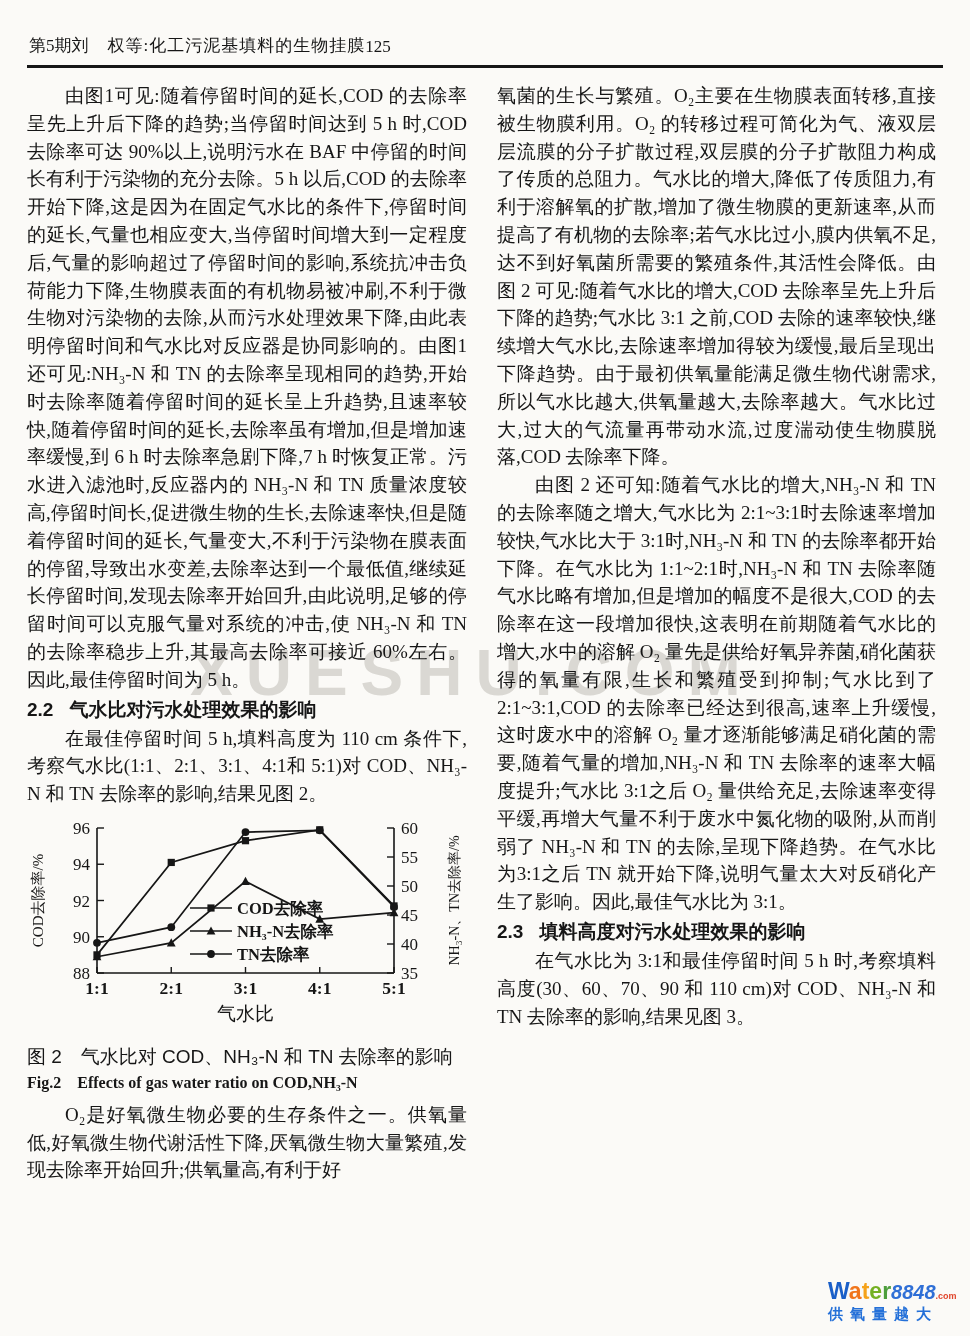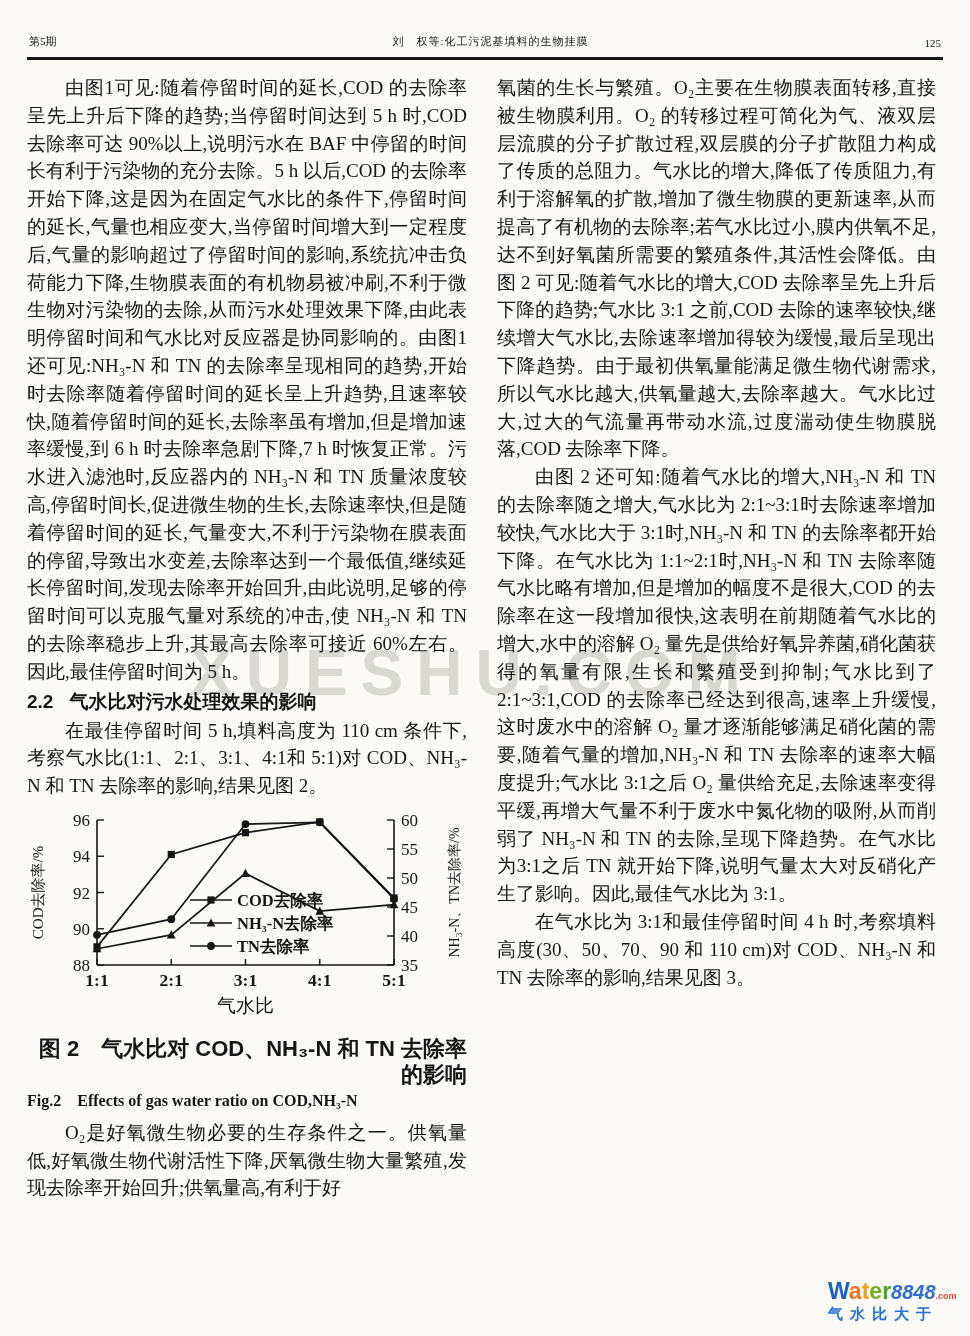--- a/index.html
+++ b/index.html
@@ -9,44 +9,44 @@
     font-family:"Liberation Serif","DejaVu Serif",serif;
   }
   .watermark{
     position:absolute;left:190px;top:636px;z-index:0;
     font-family:"Liberation Sans","DejaVu Sans",sans-serif;
     font-weight:bold;font-size:64px;letter-spacing:13px;
     color:#dad8d3;white-space:nowrap;user-select:none;
   }
   header{
     position:relative;z-index:1;
-    display:flex;align-items:flex-end;justify-content:space-between;
+    display:flex;align-items:flex-end;justify-content:flex-start;
     margin:0 27px;padding:34px 2px 8px 2px;
     border-bottom:3px solid #161616;
-    font-size:11px;
+    font-size:17px;
   }
   header .center{letter-spacing:1px;}
   .columns{
     position:relative;z-index:1;
     display:flex;gap:30px;padding:14px 34px 0 27px;
   }
   .col{width:443px;font-size:19px;line-height:27.8px;text-align:justify;}
   .col p{margin:0;}
   .indent{text-indent:2em;}
   h3{
     font-family:"Liberation Sans","DejaVu Sans",sans-serif;
     font-size:19px;font-weight:bold;margin:2px 0 2px 0;line-height:27px;
   }
   h3 .sec-no{margin-right:16px;}
   figure{margin:8px 0 6px 0;}
   #chart{margin-left:0px;}
   figcaption{margin-top:2px;}
   .cap-zh{
-    text-align:right;font-family:"Liberation Sans","DejaVu Sans",sans-serif;
-    font-weight:bold;font-size:22px;line-height:26px;
+    text-align:left;font-family:"Liberation Sans","DejaVu Sans",sans-serif;
+    font-weight:normal;font-size:19px;line-height:26px;
   }
   .cap-en{
     text-align:left;font-weight:bold;font-size:16px;line-height:25px;
     font-family:"Liberation Serif","DejaVu Serif",serif;
   }
   .logo{
     position:absolute;left:828px;top:1280px;z-index:2;width:130px;
     font-family:Liberation Sans, sans-serif;line-height:1;
   }
   .logo-top{white-space:nowrap;}
@@ -155,24 +155,27 @@
         </figcaption>
       </figure>
 
       <p class="indent">O₂是好氧微生物必要的生存条件之一。供氧量低,好氧微生物代谢活性下降,厌氧微生物大量繁殖,发现去除率开始回升;供氧量高,有利于好</p>
     </div>
 
     <div class="col">
       <p>氧菌的生长与繁殖。O₂主要在生物膜表面转移,直接被生物膜利用。O₂ 的转移过程可简化为气、液双层层流膜的分子扩散过程,双层膜的分子扩散阻力构成了传质的总阻力。气水比的增大,降低了传质阻力,有利于溶解氧的扩散,增加了微生物膜的更新速率,从而提高了有机物的去除率;若气水比过小,膜内供氧不足,达不到好氧菌所需要的繁殖条件,其活性会降低。由图 2 可见:随着气水比的增大,COD 去除率呈先上升后下降的趋势;气水比 3:1 之前,COD 去除的速率较快,继续增大气水比,去除速率增加得较为缓慢,最后呈现出下降趋势。由于最初供氧量能满足微生物代谢需求,所以气水比越大,供氧量越大,去除率越大。气水比过大,过大的气流量再带动水流,过度湍动使生物膜脱落,COD 去除率下降。</p>
       <p class="indent">由图 2 还可知:随着气水比的增大,NH₃-N 和 TN 的去除率随之增大,气水比为 2:1~3:1时去除速率增加较快,气水比大于 3:1时,NH₃-N 和 TN 的去除率都开始下降。在气水比为 1:1~2:1时,NH₃-N 和 TN 去除率随气水比略有增加,但是增加的幅度不是很大,COD 的去除率在这一段增加很快,这表明在前期随着气水比的增大,水中的溶解 O₂ 量先是供给好氧异养菌,硝化菌获得的氧量有限,生长和繁殖受到抑制;气水比到了 2:1~3:1,COD 的去除率已经达到很高,速率上升缓慢,这时废水中的溶解 O₂ 量才逐渐能够满足硝化菌的需要,随着气量的增加,NH₃-N 和 TN 去除率的速率大幅度提升;气水比 3:1之后 O₂ 量供给充足,去除速率变得平缓,再增大气量不利于废水中氮化物的吸附,从而削弱了 NH₃-N 和 TN 的去除,呈现下降趋势。在气水比为3:1之后 TN 就开始下降,说明气量太大对反硝化产生了影响。因此,最佳气水比为 3:1。</p>
 
+      <h3>
+        <span class="sec-no">2.3</span><span>填料高度对污水处理效果的影响</span>
+      </h3>
 
-      <p class="indent">在气水比为 3:1和最佳停留时间 4 h 时,考察填料高度(30、50、70、90 和 110 cm)对 COD、NH₃-N 和 TN 去除率的影响,结果见图 3。</p>
+      <p class="indent">在气水比为 3:1和最佳停留时间 5 h 时,考察填料高度(30、60、70、90 和 110 cm)对 COD、NH₃-N 和 TN 去除率的影响,结果见图 3。</p>
     </div>
 
   </div>
 
   <div class="logo">
     <div class="logo-top"><span class="wl" style="color: rgb(26, 95, 200);">W</span><span class="wl" style="color: rgb(240, 117, 28);">a</span><span class="wl" style="color: rgb(245, 162, 26);">t</span><span class="wl" style="color: rgb(116, 176, 34);">e</span><span class="wl" style="color: rgb(77, 158, 60);">r</span><span class="num" style="color: rgb(47, 111, 214);">8848</span><span class="dotcom" style="color: rgb(224, 69, 44);">.com</span></div>
-    <div class="logo-bottom" style="color: rgb(36, 112, 216);">气水比大于</div>
+    <div class="logo-bottom" style="color: rgb(36, 112, 216);">供氧量越大</div>
   </div>
 
 </div>
 
 </body></html>

